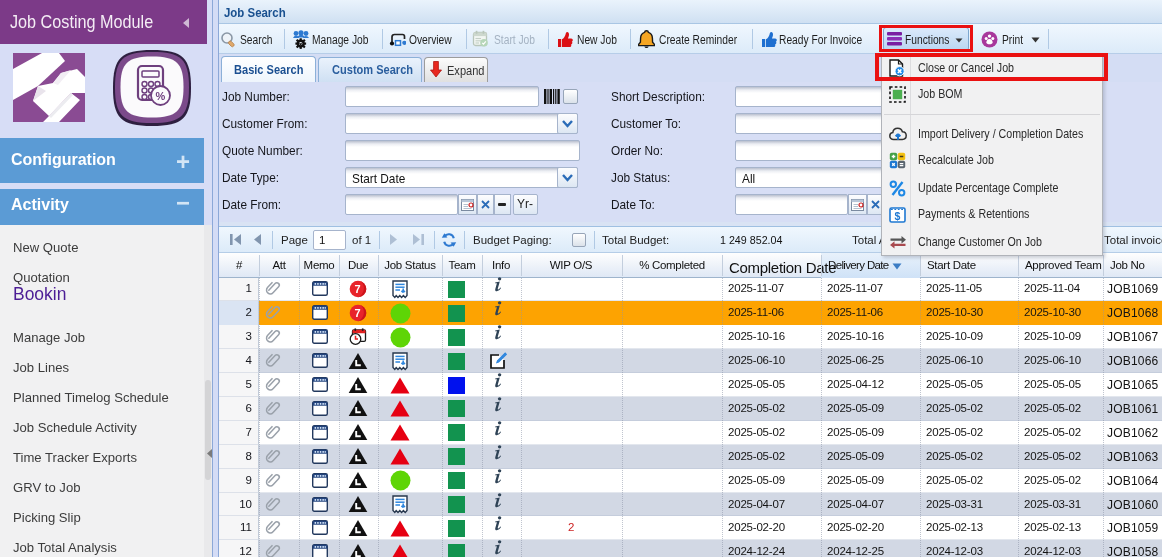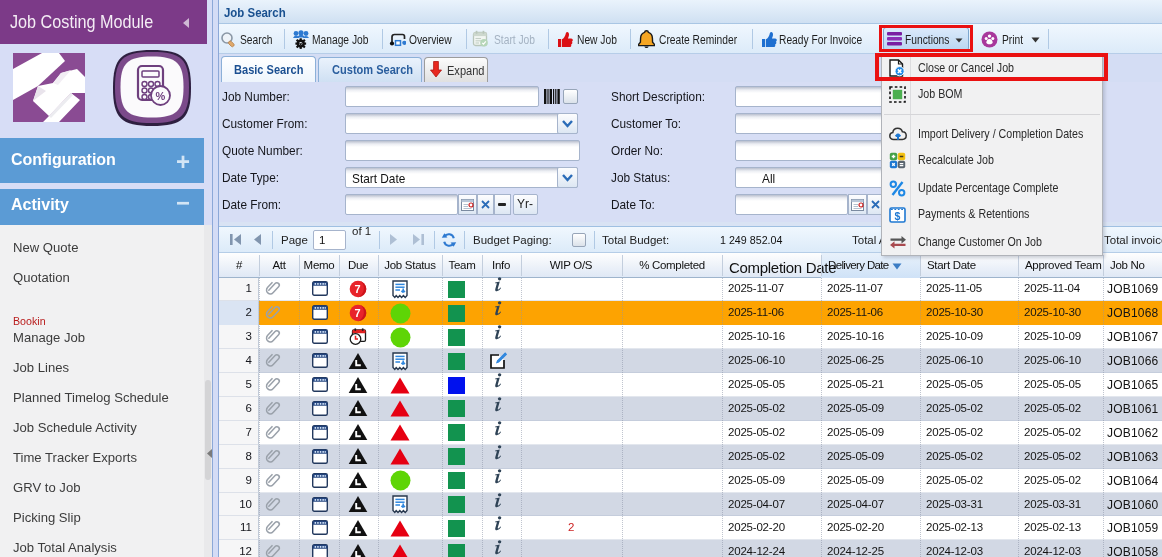--- a/index.html
+++ b/index.html
@@ -43,21 +43,21 @@
   </svg>
 <div class="ab" style="left:0px;top:138px;width:204px;height:45px;background:#5b9bd5;"></div>
 <div class="tx" style="left:11px;top:151px;font-size:16px;font-weight:bold;color:#fff;">Configuration</div>
 <div class="tx" style="left:176px;top:148px;font-size:24px;font-weight:bold;color:#d3e5f5;">+</div>
 <div class="ab" style="left:0px;top:189px;width:204px;height:36px;background:#5b9bd5;"></div>
 <div class="tx" style="left:11px;top:196px;font-size:16px;font-weight:bold;color:#fff;">Activity</div>
 <div class="tx" style="left:176px;top:189px;font-size:24px;font-weight:bold;color:#d3e5f5;">−</div>
 <div class="ab" style="left:0px;top:225px;width:204px;height:332px;background:#f1f1f2;"></div>
 <div class="tx" style="left:13px;top:240px;transform:scaleX(0.97);transform-origin:0 0;font-size:13.5px;color:#3c3c3c;">New Quote</div>
 <div class="tx" style="left:13px;top:270px;transform:scaleX(0.97);transform-origin:0 0;font-size:13.5px;color:#3c3c3c;">Quotation</div>
-<div class="tx" style="left:13px;top:315px;transform:scaleX(0.97);transform-origin:0 0;font-size:11px;color:#b91c1c;">Bookin</div>
+<div class="tx" style="left:13px;top:284px;transform:scaleX(0.97);transform-origin:0 0;font-size:18px;color:#4c1d95;">Bookin</div>
 <div class="tx" style="left:13px;top:330px;transform:scaleX(0.97);transform-origin:0 0;font-size:13.5px;color:#3c3c3c;">Manage Job</div>
 <div class="tx" style="left:13px;top:360px;transform:scaleX(0.97);transform-origin:0 0;font-size:13.5px;color:#3c3c3c;">Job Lines</div>
 <div class="tx" style="left:13px;top:390px;transform:scaleX(0.97);transform-origin:0 0;font-size:13.5px;color:#3c3c3c;">Planned Timelog Schedule</div>
 <div class="tx" style="left:13px;top:420px;transform:scaleX(0.97);transform-origin:0 0;font-size:13.5px;color:#3c3c3c;">Job Schedule Activity</div>
 <div class="tx" style="left:13px;top:450px;transform:scaleX(0.97);transform-origin:0 0;font-size:13.5px;color:#3c3c3c;">Time Tracker Exports</div>
 <div class="tx" style="left:13px;top:480px;transform:scaleX(0.97);transform-origin:0 0;font-size:13.5px;color:#3c3c3c;">GRV to Job</div>
 <div class="tx" style="left:13px;top:510px;transform:scaleX(0.97);transform-origin:0 0;font-size:13.5px;color:#3c3c3c;">Picking Slip</div>
 <div class="tx" style="left:13px;top:540px;transform:scaleX(0.97);transform-origin:0 0;font-size:13.5px;color:#3c3c3c;">Job Total Analysis</div>
 <div class="ab" style="left:204px;top:225px;width:8px;height:332px;background:#e9e9eb;"></div>
 <div class="ab" style="left:205px;top:380px;width:6px;height:100px;background:#d4d4d6;border-radius:3px;"></div>
@@ -222,21 +222,21 @@
     <path d="M1 1 L8 8 M8 1 L1 8" stroke="#2b6cb8" stroke-width="1.8"></path>
   </svg>
 <div class="ab" style="left:494px;top:194px;width:17px;height:21px;background:linear-gradient(#fdfdfe,#dde7f3);border:1px solid #a6b4cc;"></div>
 <div class="ab" style="left:498px;top:203px;width:8px;height:3px;background:#222;border-radius:1px;"></div>
 <div class="ab" style="left:513px;top:194px;width:25px;height:21px;background:linear-gradient(#fdfdfe,#dde7f3);border:1px solid #a6b4cc;border-radius:2px;"></div>
 <div class="tx" style="left:517px;top:197px;font-size:12px;color:#222;">Yr-</div>
 <div class="ab" style="left:735px;top:86px;width:170px;height:21px;background:linear-gradient(180deg,#b9bfce 0px,#eceef3 3px,#ffffff 6px);border:1px solid #a6b4cc;border-radius:2px;"></div>
 <div class="ab" style="left:735px;top:113px;width:170px;height:21px;background:linear-gradient(180deg,#b9bfce 0px,#eceef3 3px,#ffffff 6px);border:1px solid #a6b4cc;border-radius:2px;"></div>
 <div class="ab" style="left:735px;top:140px;width:170px;height:21px;background:linear-gradient(180deg,#b9bfce 0px,#eceef3 3px,#ffffff 6px);border:1px solid #a6b4cc;border-radius:2px;"></div>
 <div class="ab" style="left:735px;top:167px;width:170px;height:21px;background:linear-gradient(180deg,#b9bfce 0px,#eceef3 3px,#ffffff 6px);border:1px solid #a6b4cc;border-radius:2px;">
-    <div style="position:absolute;left:6px;top:3px;font-size:13px;color:#111;transform:scaleX(0.91);transform-origin:0 0;margin-left:20px;">All</div>
+    <div style="position:absolute;left:6px;top:3px;font-size:13px;color:#111;transform:scaleX(0.91);transform-origin:0 0;">All</div>
   </div>
 <div class="ab" style="left:735px;top:194px;width:113px;height:21px;background:linear-gradient(180deg,#b9bfce 0px,#eceef3 3px,#ffffff 6px);border:1px solid #a6b4cc;border-radius:2px;"></div>
 <div class="ab" style="left:848px;top:194px;width:19px;height:21px;background:linear-gradient(#fdfdfe,#dde7f3);border:1px solid #a6b4cc;"></div>
 <svg class="ab" style="left:851px;top:198px;" width="13" height="13" viewBox="0 0 13 13">
     <rect x="0.5" y="1.5" width="12" height="11" fill="#fff" stroke="#7a8aa0" stroke-width="1"></rect>
     <rect x="0.5" y="1.5" width="12" height="2.6" fill="#b8c6d8"></rect>
     <circle cx="10" cy="7" r="2" fill="none" stroke="#c22" stroke-width="1.2"></circle>
     <g stroke="#9fb0c4" stroke-width="0.8">
       <line x1="2.5" y1="6.5" x2="7" y2="6.5"></line>
       <line x1="2.5" y1="8.5" x2="7" y2="8.5"></line>
@@ -254,21 +254,21 @@
     <path d="M12 1 L5 6.5 L12 12 Z" fill="#8195ae"></path>
   </svg>
 <svg class="ab" style="left:251px;top:233px;" width="12" height="13" viewBox="0 0 12 13">
     <path d="M10 1 L3 6.5 L10 12 Z" fill="#8195ae"></path>
   </svg>
 <div class="ab" style="left:272px;top:231px;width:1px;height:18px;background:#b0c9e4;"></div>
 <div class="tx" style="left:281px;top:234px;font-size:11.5px;color:#222;">Page</div>
 <div class="ab" style="left:313px;top:230px;width:33px;height:20px;background:#fff;border:1px solid #a6b4cc;border-radius:2px;">
     <div style="position:absolute;left:5px;top:3px;font-size:11.5px;color:#111;">1</div>
   </div>
-<div class="tx" style="left:352px;top:225px;font-size:11.5px;color:#222;">of 1</div>
+<div class="tx" style="left:352px;top:234px;font-size:11.5px;color:#222;">of 1</div>
 <div class="ab" style="left:379px;top:231px;width:1px;height:18px;background:#b0c9e4;"></div>
 <svg class="ab" style="left:388px;top:233px;" width="12" height="13" viewBox="0 0 12 13">
     <path d="M2 1 L9 6.5 L2 12 Z" fill="#aebfd4"></path>
   </svg>
 <svg class="ab" style="left:411px;top:233px;" width="14" height="13" viewBox="0 0 14 13">
     <path d="M2 1 L9 6.5 L2 12 Z" fill="#aebfd4"></path>
     <rect x="10.4" y="1" width="2.6" height="11" fill="#aebfd4"></rect>
   </svg>
 <div class="ab" style="left:434px;top:231px;width:1px;height:18px;background:#b0c9e4;"></div>
 <svg class="ab" style="left:441px;top:232px;" width="16" height="16" viewBox="0 0 16 16">
@@ -512,21 +512,21 @@
     <path d="M10 0.5 L19.5 16.5 L0.5 16.5 Z" fill="#e60012"></path>
   </svg>
 <div class="ab" style="left:448px;top:377px;width:17px;height:17px;background:#0011ee;"></div>
 <svg class="ab" style="left:494px;top:373px;" width="9" height="15" viewBox="0 0 9 15">
     <g fill="#2f4356">
       <ellipse cx="5.6" cy="1.8" rx="1.7" ry="1.6"></ellipse>
       <path d="M1.2 5.6 L5.8 4.4 L3.8 11.6 C3.6 12.3 3.9 12.6 4.4 12.4 C5 12.2 5.8 11.5 6.4 10.6 L7 11.1 C6 12.9 4.4 14.2 2.8 14.2 C1.5 14.2 0.9 13.3 1.3 11.9 L2.9 6.3 L1.1 6.3 Z"></path>
     </g>
   </svg>
 <div class="tx" style="left:728px;top:378px;font-size:11.5px;color:#141414;letter-spacing:-0.2px;">2025-05-05</div>
-<div class="tx" style="left:827px;top:378px;font-size:11.5px;color:#141414;letter-spacing:-0.2px;">2025-05-21</div>
+<div class="tx" style="left:827px;top:378px;font-size:11.5px;color:#141414;letter-spacing:-0.2px;">2025-04-12</div>
 <div class="tx" style="left:926px;top:378px;font-size:11.5px;color:#141414;letter-spacing:-0.2px;">2025-05-05</div>
 <div class="tx" style="left:1024px;top:378px;font-size:11.5px;color:#141414;letter-spacing:-0.2px;">2025-05-05</div>
 <div class="tx" style="left:1107px;top:378px;font-size:12px;color:#141414;letter-spacing:0.2px;">JOB1065</div>
 <div class="ab" style="left:259px;top:397px;width:903px;height:24px;background:#d2d8e4;border-bottom:1px solid rgba(175,185,205,0.35);"></div>
 <div class="ab" style="left:219px;top:397px;width:40px;height:24px;background:#f6f6f7;border-right:1px solid #c2cbd8;border-bottom:1px solid rgba(175,185,205,0.35);"></div>
 <div class="tx" style="left:252px;top:402px;font-size:11.5px;color:#15161c;transform:translateX(-100%);">6</div>
 <svg class="ab" style="left:265px;top:400px;" width="19" height="18" viewBox="0 0 19 18">
     <g transform="rotate(43 9.5 9)">
       <path d="M6.2 14.5 L6.2 4.6 C6.2 3.2 7.2 2.2 8.6 2.2 C10 2.2 11 3.2 11 4.6 L11 12.4 C11 14.8 9.4 16.4 7.2 16.4 C5 16.4 3.4 14.8 3.4 12.4 L3.4 5.4" fill="none" stroke="#9aa1aa" stroke-width="1.5"></path>
     </g>

